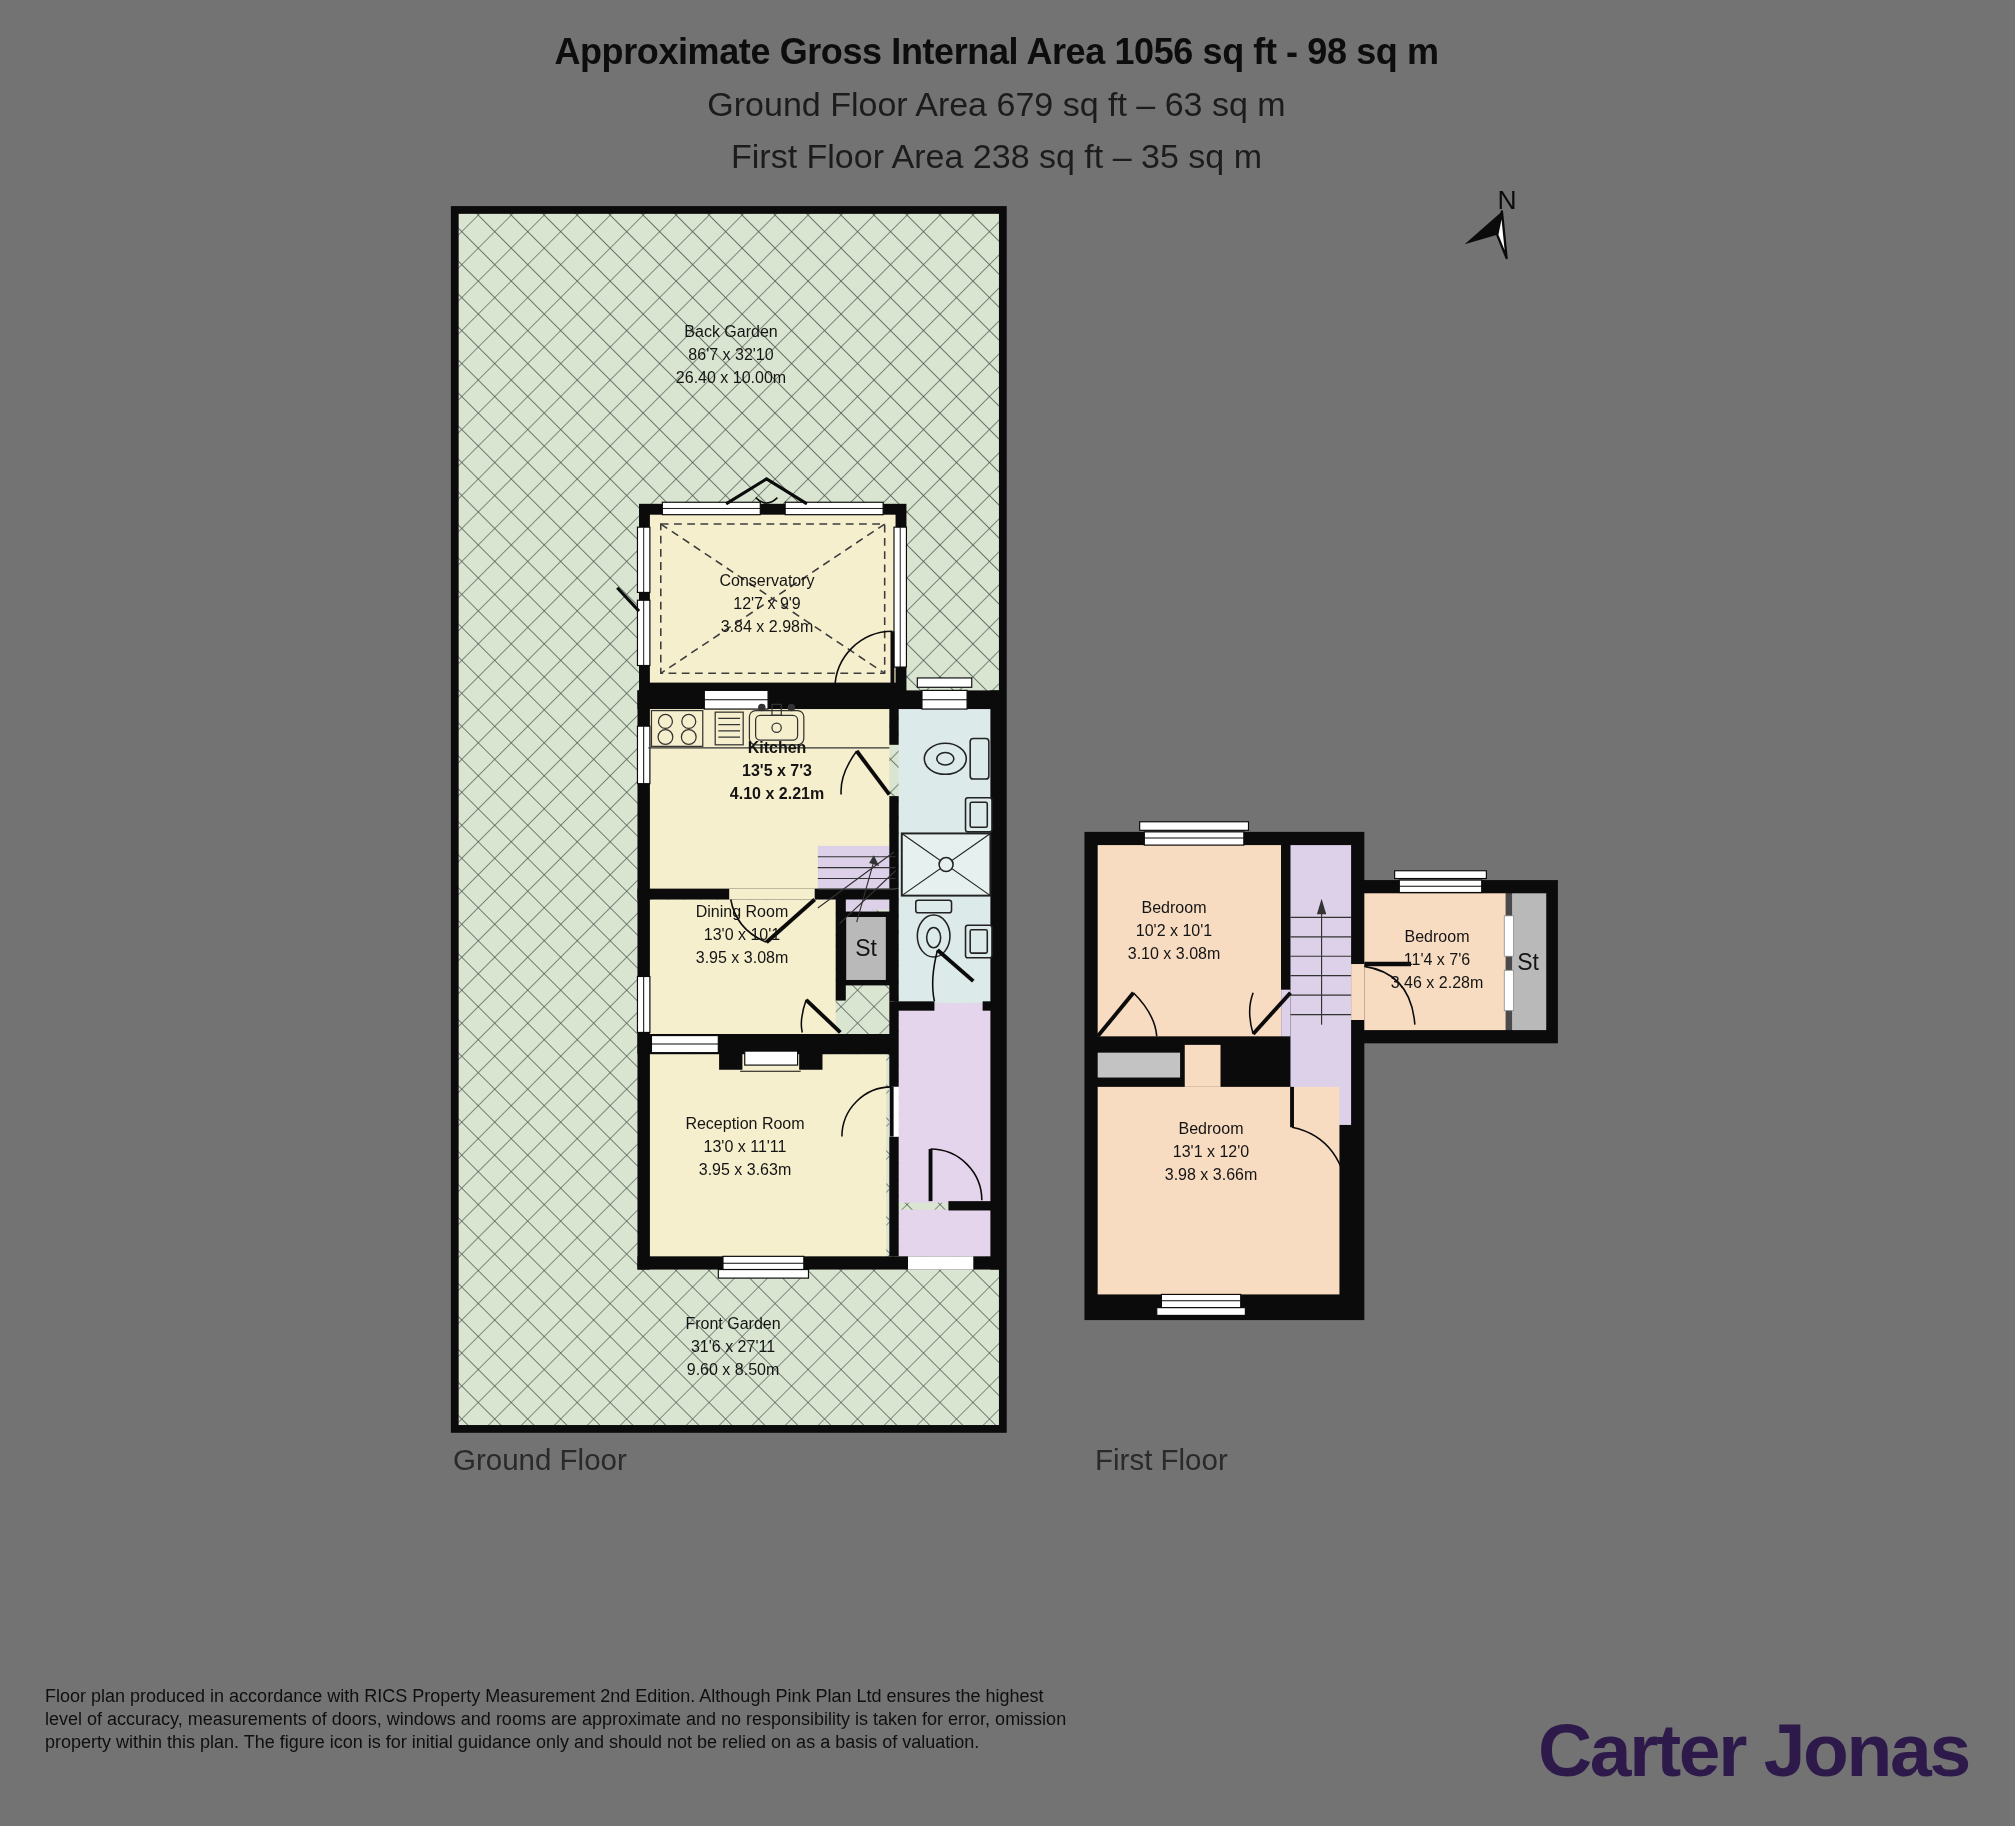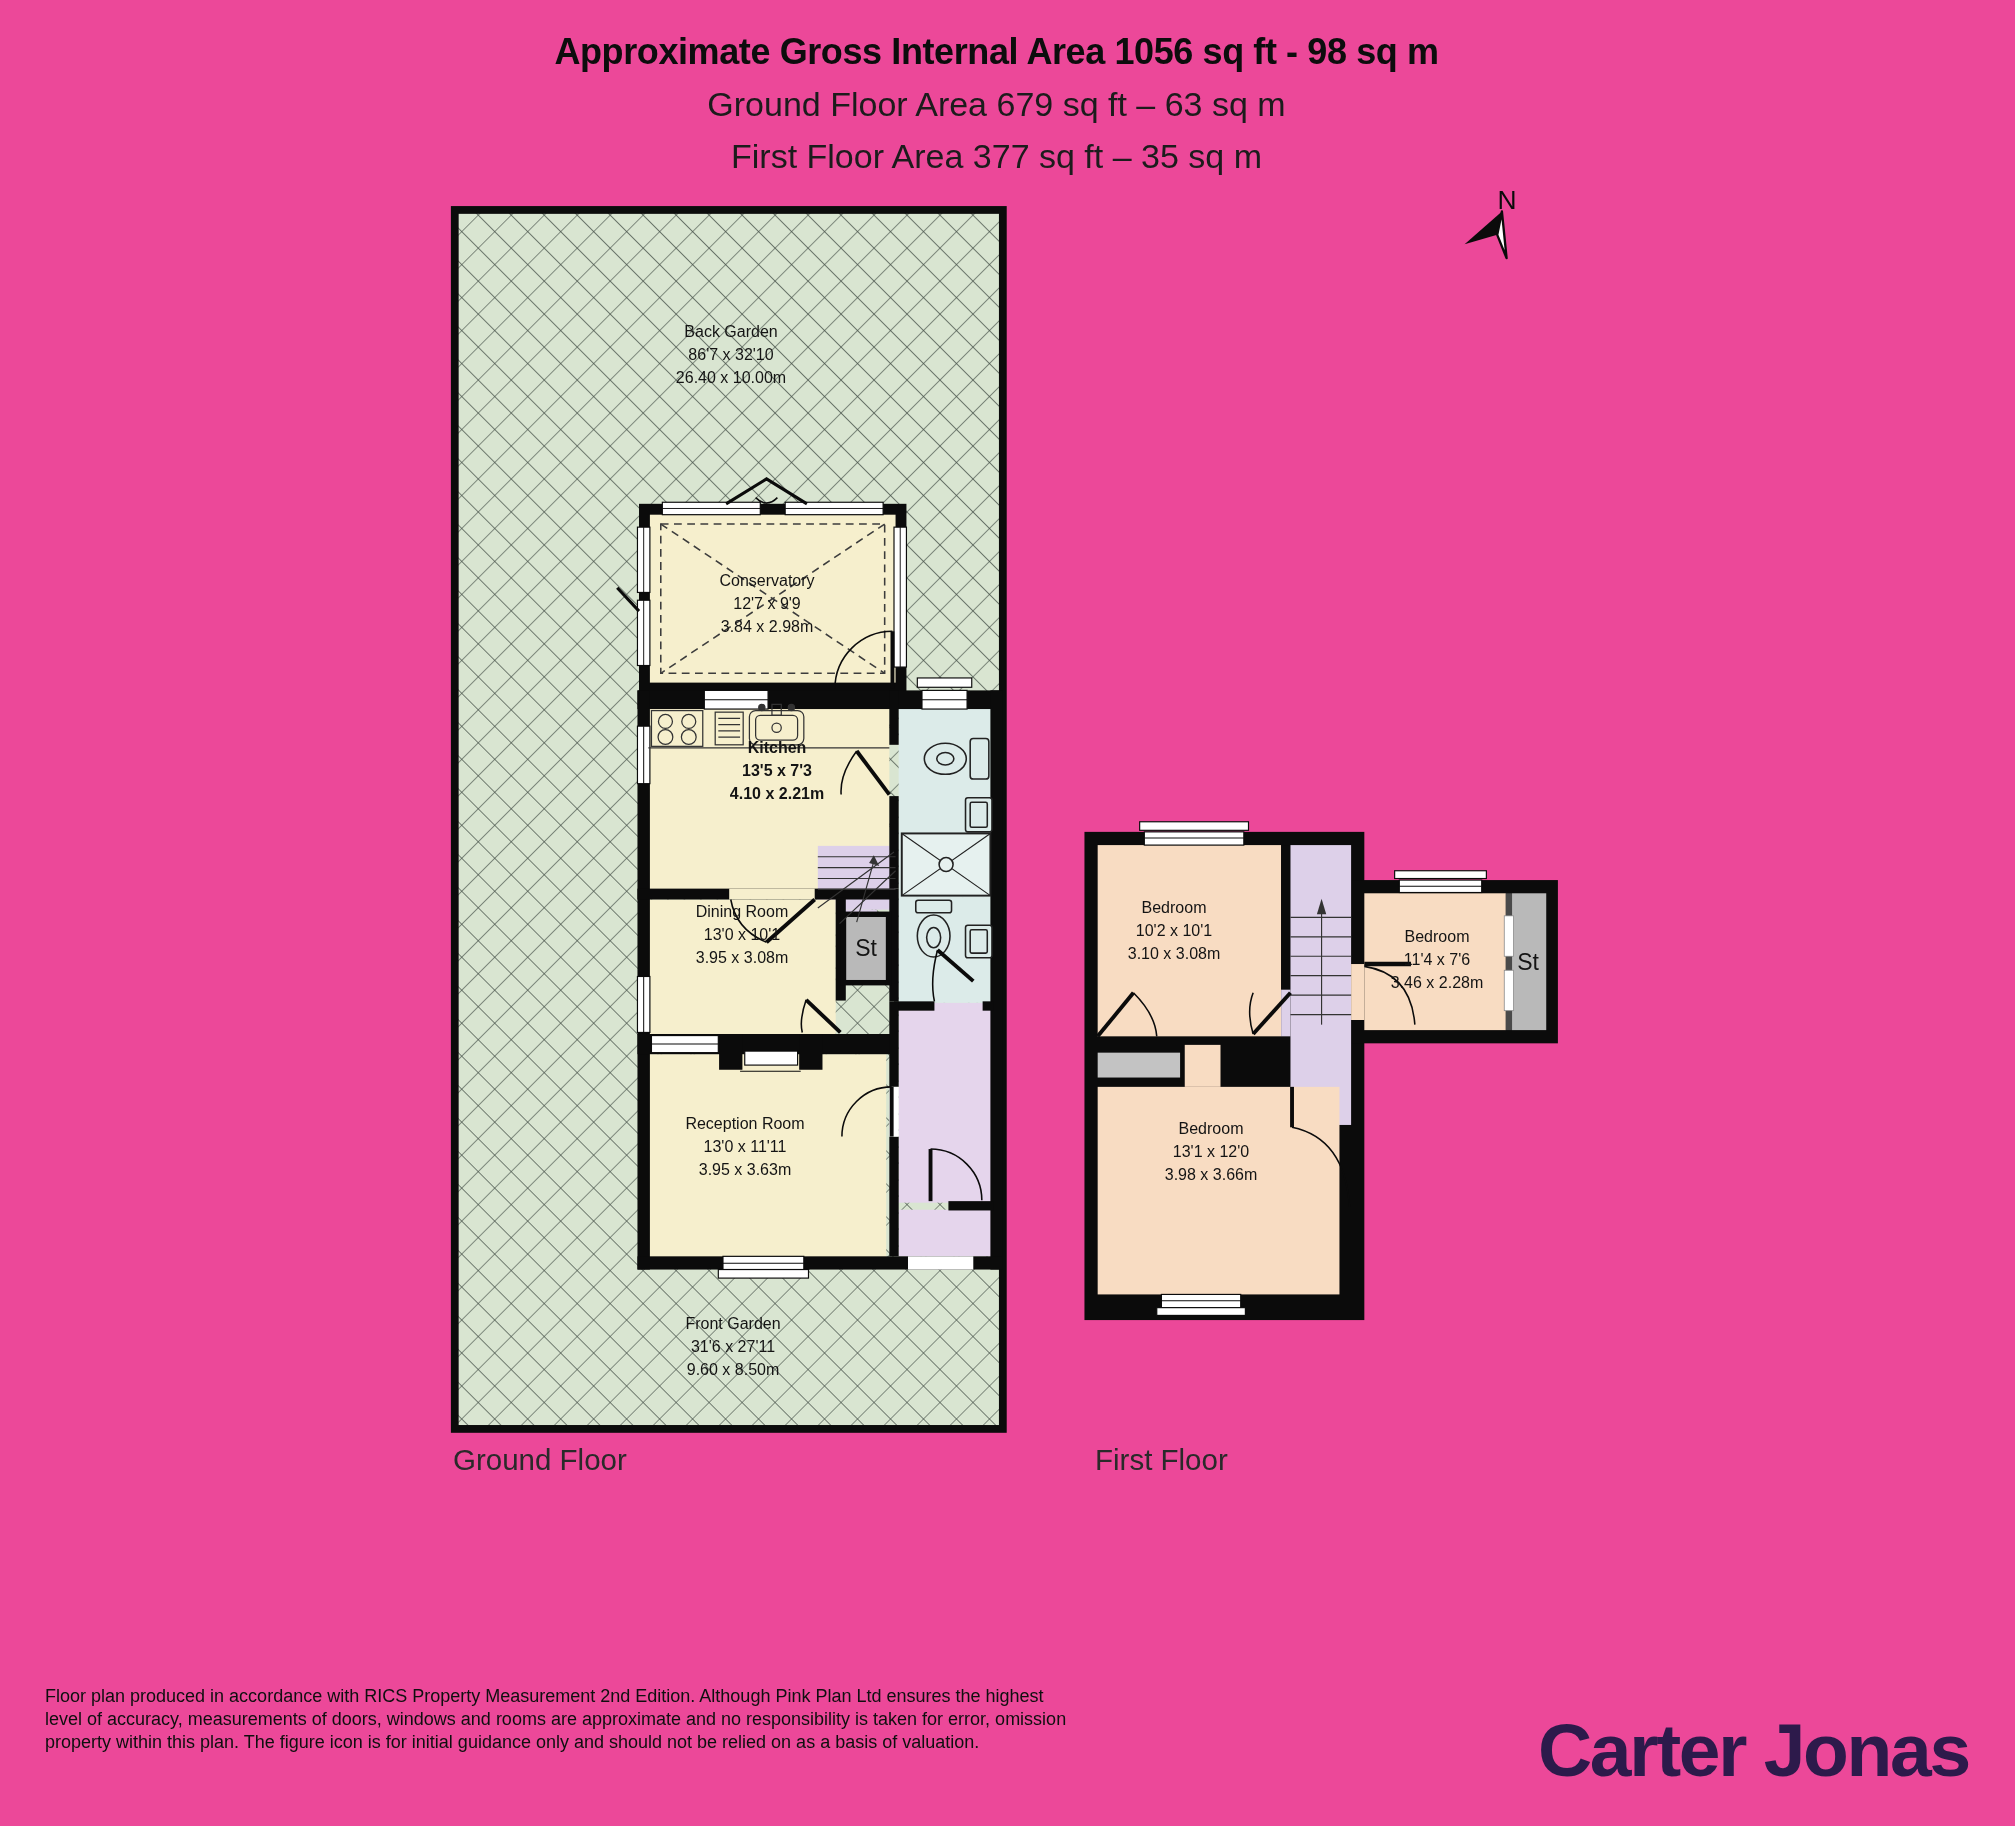--- a/index.html
+++ b/index.html
@@ -1,17 +1,17 @@
 <!DOCTYPE html>
 <html style="font-size:12.4px"><head>
 <meta charset="utf-8">
 <style>
   html,body{margin:0;padding:0;background:#ffffff;}
   .canvas{
-    position:relative;width:2015px;height:1827px;background:#ec4899;overflow:hidden;
+    position:relative;width:2015px;height:1827px;background:#737373;overflow:hidden;
     font-family:"Liberation Sans", sans-serif;color:#111;
   }
   .abs{position:absolute;}
   svg{position:absolute;left:0;top:0;}
   .header{left:0;top:0;width:1993px;text-align:center;}
   .title{margin-top:31px;font-size:36px;font-weight:700;color:#0d0d0d;letter-spacing:-0.4px;}
   .subtitle{margin-top:12.4px;font-size:34px;font-weight:400;color:#1c1c1c;}
   .room-label{
     position:absolute;transform:translate(-50%,-50%);text-align:center;
     font-size:16px;line-height:23px;color:#141414;white-space:nowrap;
@@ -228,21 +228,21 @@
 
     <g>
       <polygon points="1932,272 1884,314 1926,302" fill="#0b0b0b"></polygon>
       <polygon points="1932,272 1938,332 1926,302" fill="#ffffff" stroke="#0b0b0b" stroke-width="3" stroke-linejoin="round"></polygon>
     </g>
   </svg>
 
   <div class="abs header">
     <div class="title">Approximate Gross Internal Area 1056 sq ft - 98 sq m</div>
     <div class="subtitle">Ground Floor Area 679 sq ft – 63 sq m</div>
-    <div class="subtitle">First Floor Area 377 sq ft – 35 sq m</div>
+    <div class="subtitle">First Floor Area 238 sq ft – 35 sq m</div>
   </div>
 
   <div class="north-label" style="left:1507px;top:200px;">N</div>
 
   <div class="room-label" style="left:731px;top:354px;">
     <div>Back Garden</div>
     <div>86'7 x 32'10</div>
     <div>26.40 x 10.00m</div>
   </div>
 

